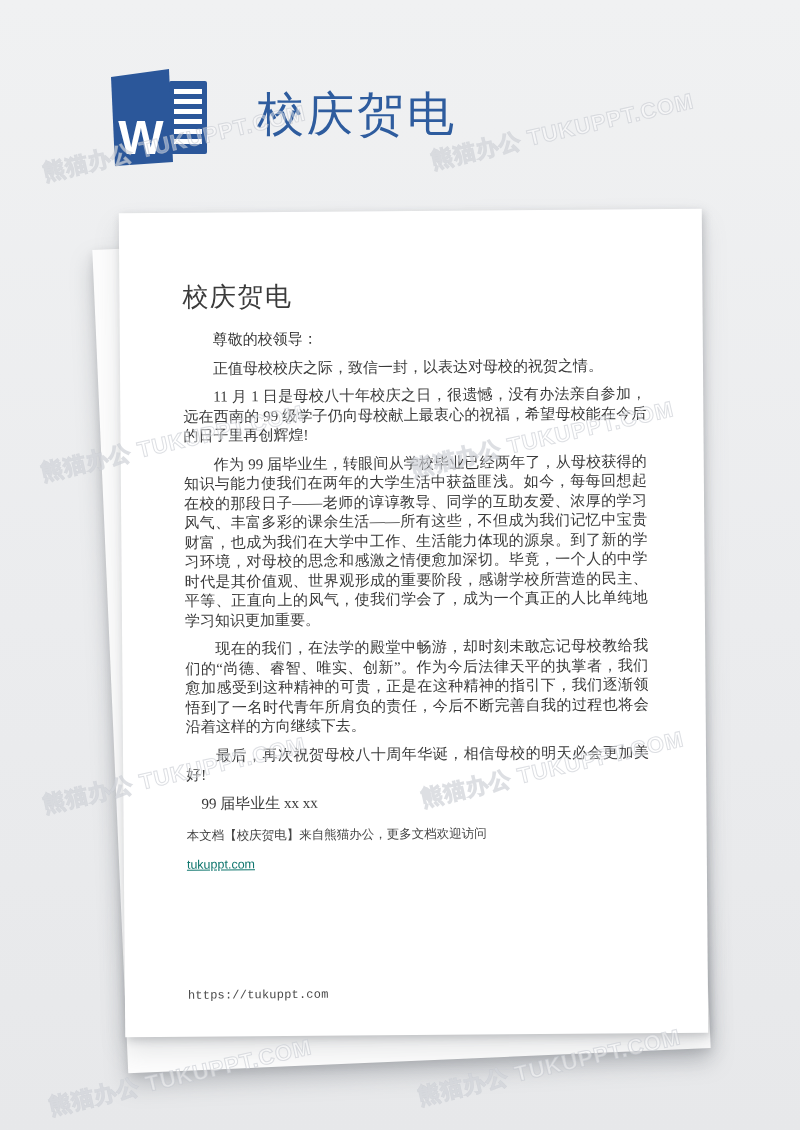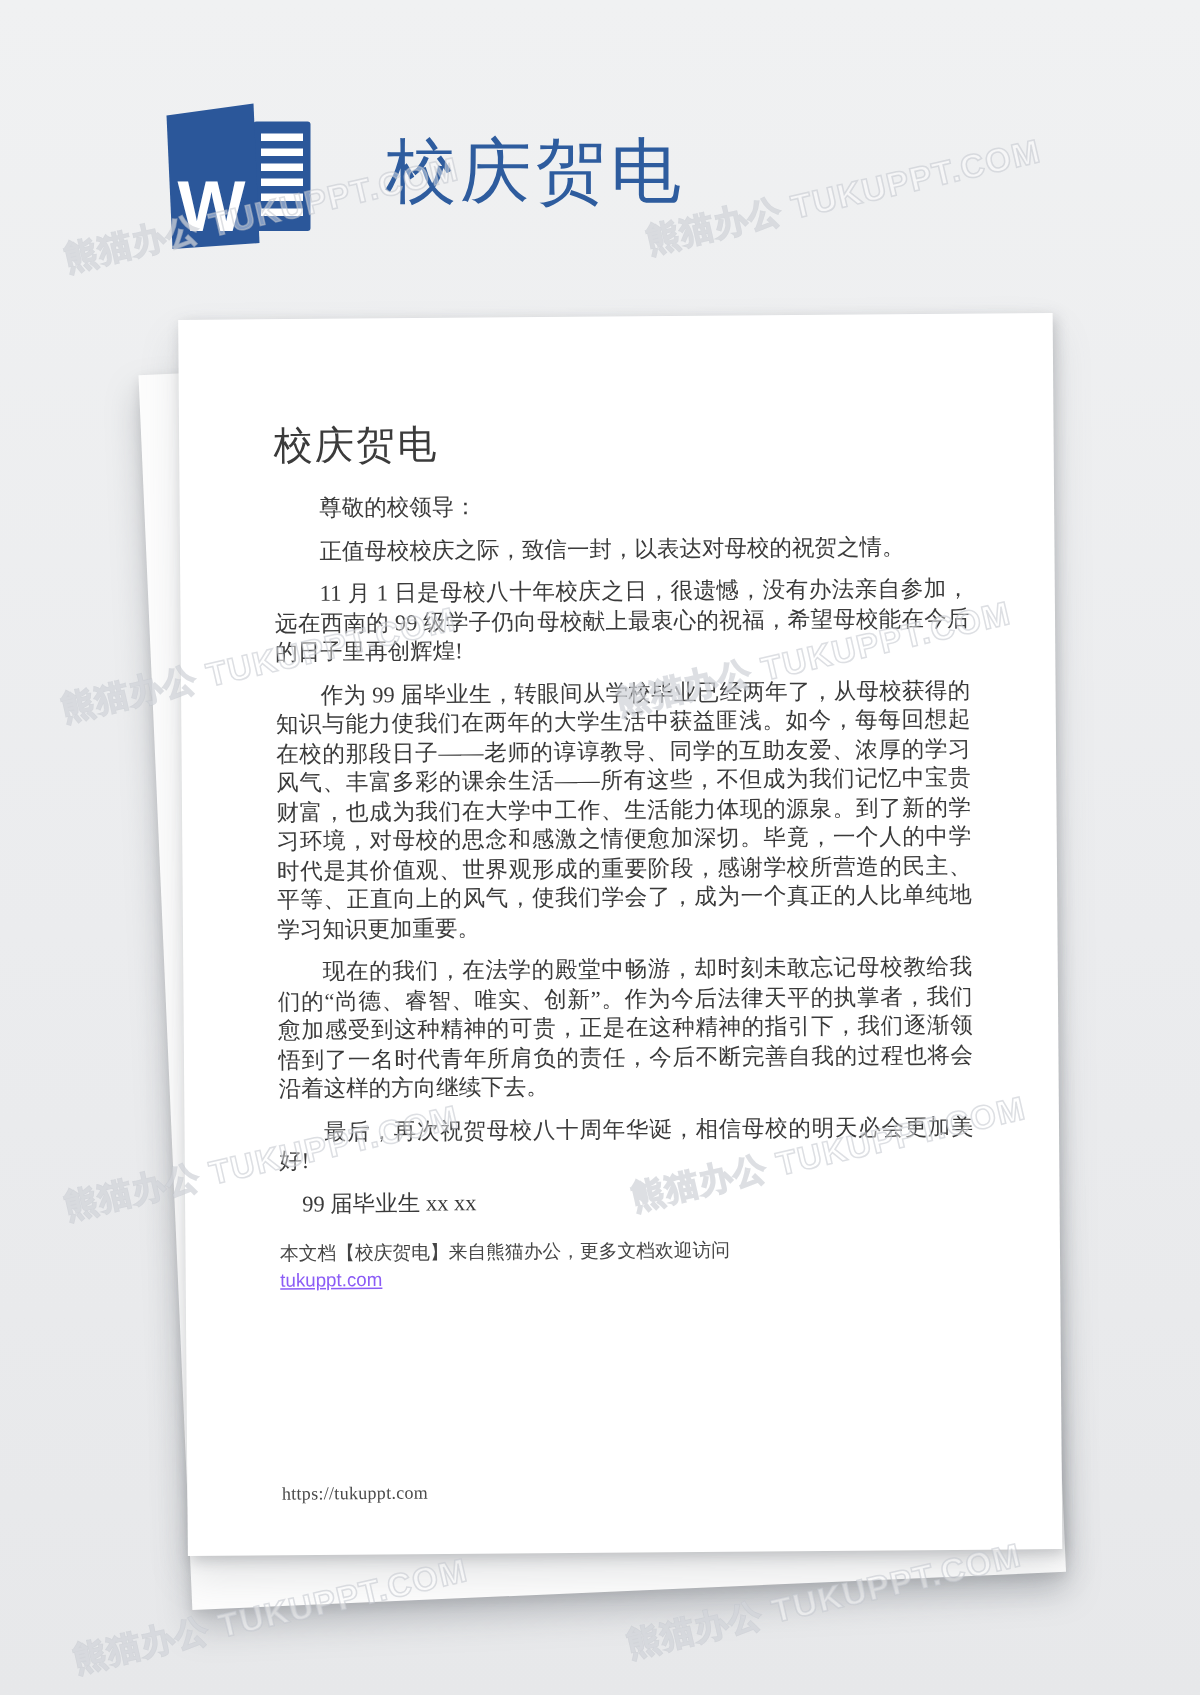--- a/index.html
+++ b/index.html
@@ -39,26 +39,26 @@
   }
   .doc-content p{
     margin:0 0 9px 0;font-size:15px;line-height:19.5px;
     text-align:justify;text-indent:2em;color:#3a3a3a;
   }
   .doc-content p.signature{text-indent:1em;margin-top:3px;}
   .doc-note{
     margin-top:14px;font-size:12.5px;line-height:17px;color:#454545;text-align:left;
   }
   .doc-note a{
-    display:inline-block;margin-top:1px;color:#8b5cf6;text-decoration:underline;cursor:pointer;
+    display:inline-block;margin-top:12px;color:#0f766e;text-decoration:underline;cursor:pointer;
     font-family:"Liberation Sans","DejaVu Sans",sans-serif;font-size:12.5px;
   }
   .doc-url{
     position:absolute;left:63px;top:776px;
-    font-family:Liberation Serif, serif;
+    font-family:Liberation Mono, monospace;
     font-size:12px;color:#4a4a4a;letter-spacing:0.2px;
   }
 
   
   .wm{
     position:absolute;z-index:6;pointer-events:none;white-space:nowrap;
     font-family:"Liberation Sans","DejaVu Sans",sans-serif;
     font-weight:bold;font-size:22px;letter-spacing:1px;
     transform:rotate(-13deg);
     color:rgba(255,255,255,0.42);

